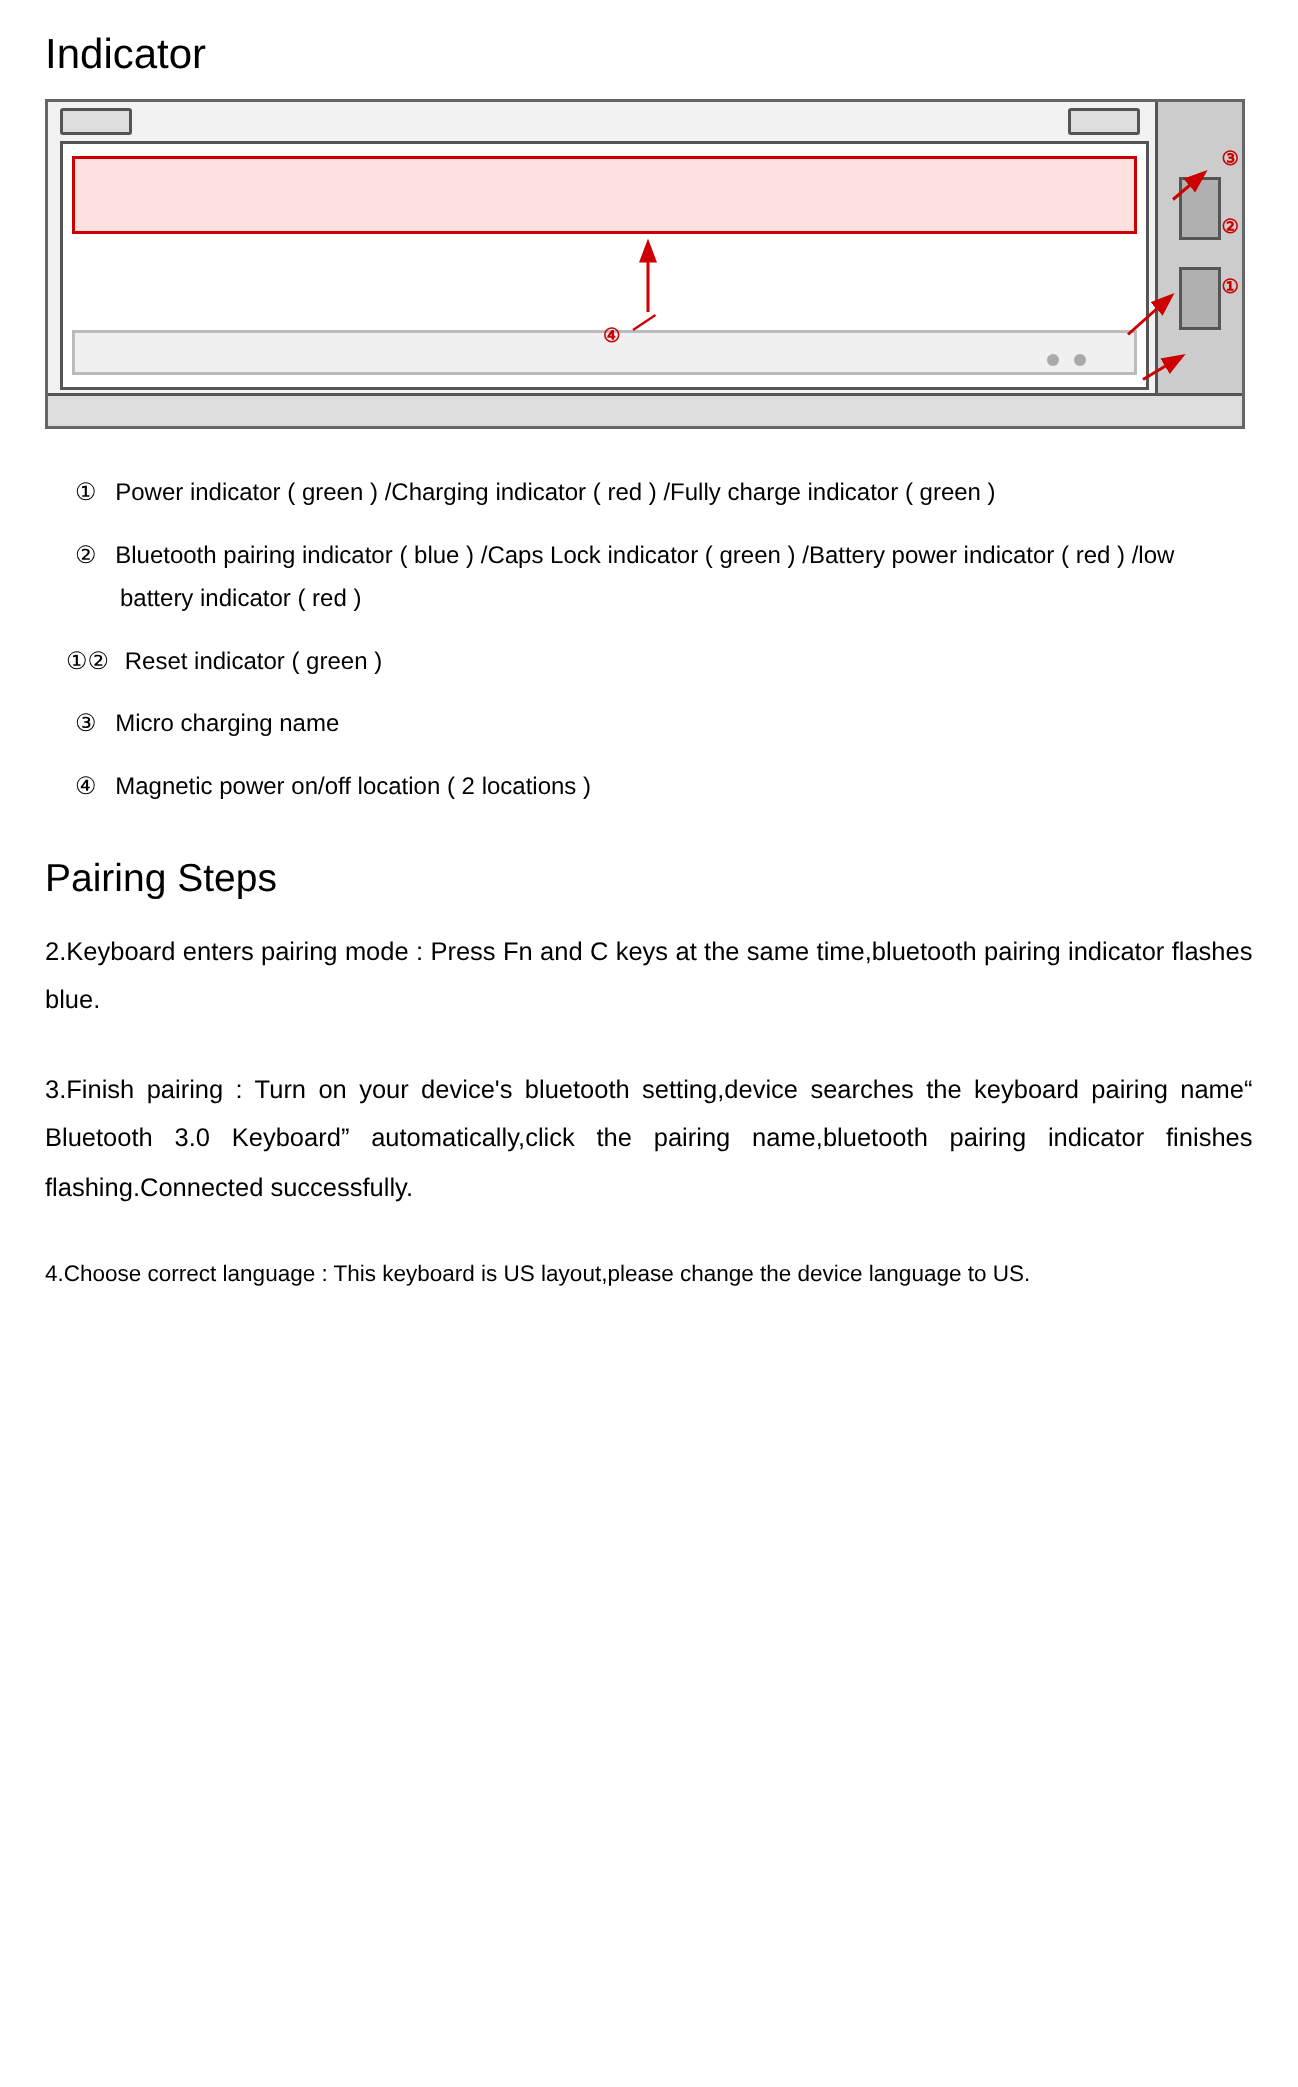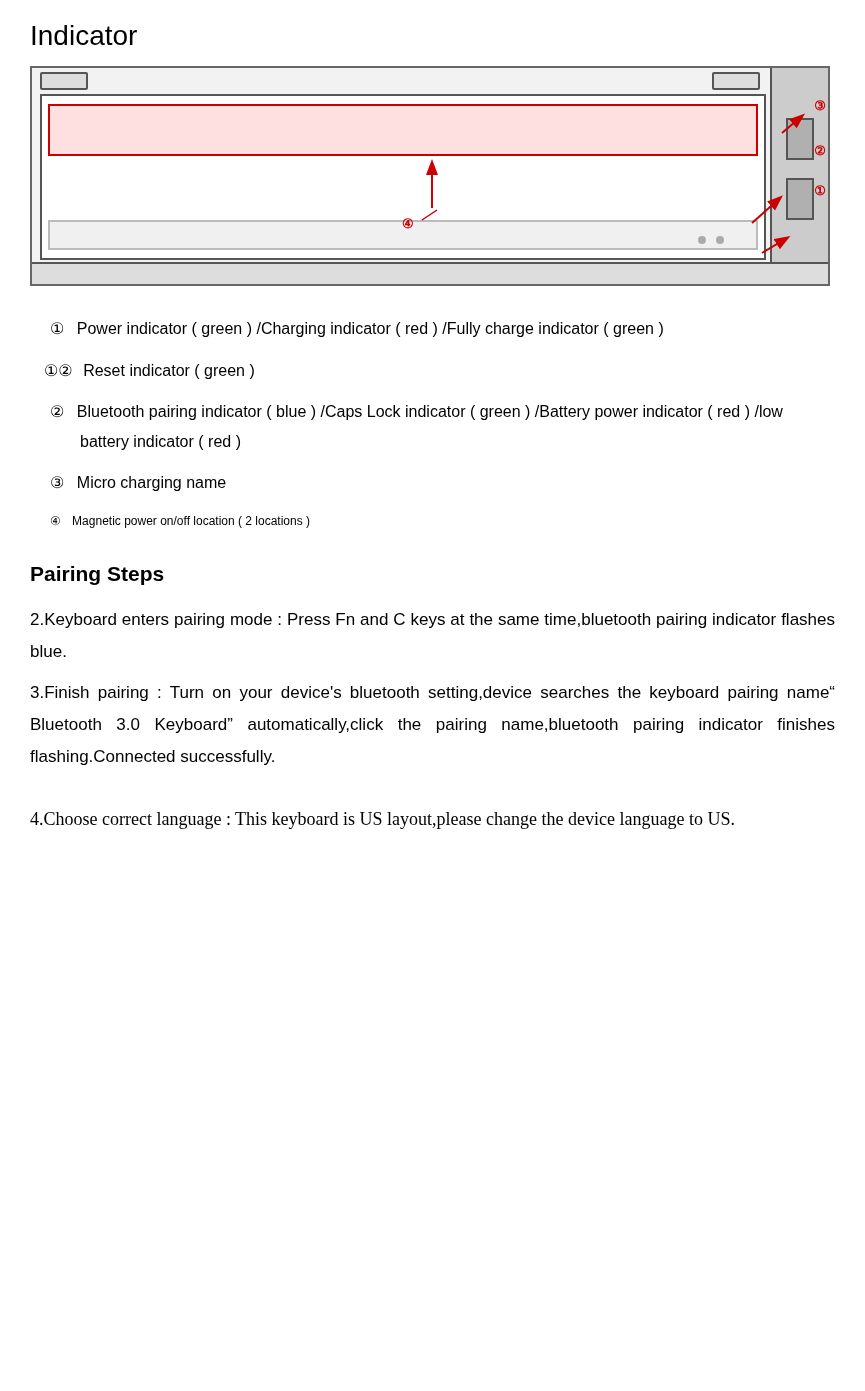--- a/index.html
+++ b/index.html
@@ -79,51 +79,51 @@
   <span style="position:absolute; top:148px; left:370px; font-size:13px; color:#cc0000; font-weight:bold;">④</span>
 </div>
 
 <ul style="list-style:none; padding-left:10px; margin-bottom:20px;">
 
   <li style="font-size:16px; line-height:1.85; margin-bottom:12px; padding-left:40px; text-indent:-30px;">
     <span style="margin-right:8px;">①</span>
     <span>Power indicator ( green ) /Charging indicator ( red ) /Fully charge indicator ( green )</span>
   </li>
 
+  <li style="font-size:16px; line-height:1.85; margin-bottom:12px; padding-left:40px; text-indent:-30px;">
+    <span style="margin-right:8px;">②</span>
+    <span>Bluetooth pairing indicator ( blue ) /Caps Lock indicator ( green ) /Battery power indicator ( red ) /low battery indicator ( red )</span>
+  </li>
+
   <li style="font-size:16px; line-height:1.85; margin-bottom:12px; padding-left:40px; text-indent:-36px;">
     <span style="margin-right:6px;">①②</span>
     <span>Reset indicator ( green )</span>
-  </li>
-
-  <li style="font-size:16px; line-height:1.85; margin-bottom:12px; padding-left:40px; text-indent:-30px;">
-    <span style="margin-right:8px;">②</span>
-    <span>Bluetooth pairing indicator ( blue ) /Caps Lock indicator ( green ) /Battery power indicator ( red ) /low battery indicator ( red )</span>
   </li>
 
   <li style="font-size:16px; line-height:1.85; margin-bottom:12px; padding-left:40px; text-indent:-30px;">
     <span style="margin-right:8px;">③</span>
     <span>Micro charging name</span>
   </li>
 
-  <li style="font-size:12px; line-height:1.85; margin-bottom:29px; padding-left:40px; text-indent:-30px;">
+  <li style="font-size:16px; line-height:1.85; margin-bottom:29px; padding-left:40px; text-indent:-30px;">
     <span style="margin-right:8px;">④</span>
     <span>Magnetic power on/off location ( 2 locations )</span>
   </li>
 
 </ul>
 
 <div class="pairing-section">
-  <h2 style="font-size:21px; font-weight:bold; margin-bottom:18px;">Pairing Steps</h2>
+  <h2 style="font-size:26px; font-weight:normal; margin-bottom:18px;">Pairing Steps</h2>
 
 
-  <p style="font-size:17px; line-height:1.9; margin-bottom:8px; text-align:justify;">
+  <p style="font-size:17px; line-height:1.9; margin-bottom:28px; text-align:justify;">
     <span>2.</span><span>Keyboard enters pairing mode : Press Fn and C keys at the same time,bluetooth pairing indicator flashes blue.</span>
   </p>
 
   <p style="font-size:17px; line-height:1.9; margin-bottom:28px; text-align:justify;">
     <span>3.</span><span>Finish pairing : Turn on your device's  bluetooth setting,device searches the keyboard pairing name“ Bluetooth 3.0 Keyboard”  automatically,click the pairing name,bluetooth pairing indicator finishes flashing.Connected successfully.</span>
   </p>
 
-  <p style="font-size:18px; line-height:1.9; margin-bottom:16px; text-align:justify;font-family:Liberation Serif, serif;">
+  <p style="font-size:15px; line-height:1.9; margin-bottom:16px; text-align:justify;">
     <span>4.</span><span>Choose correct language : This keyboard is US layout,please change the device language to US.</span>
   </p>
 
 </div>
 
 </body></html>

